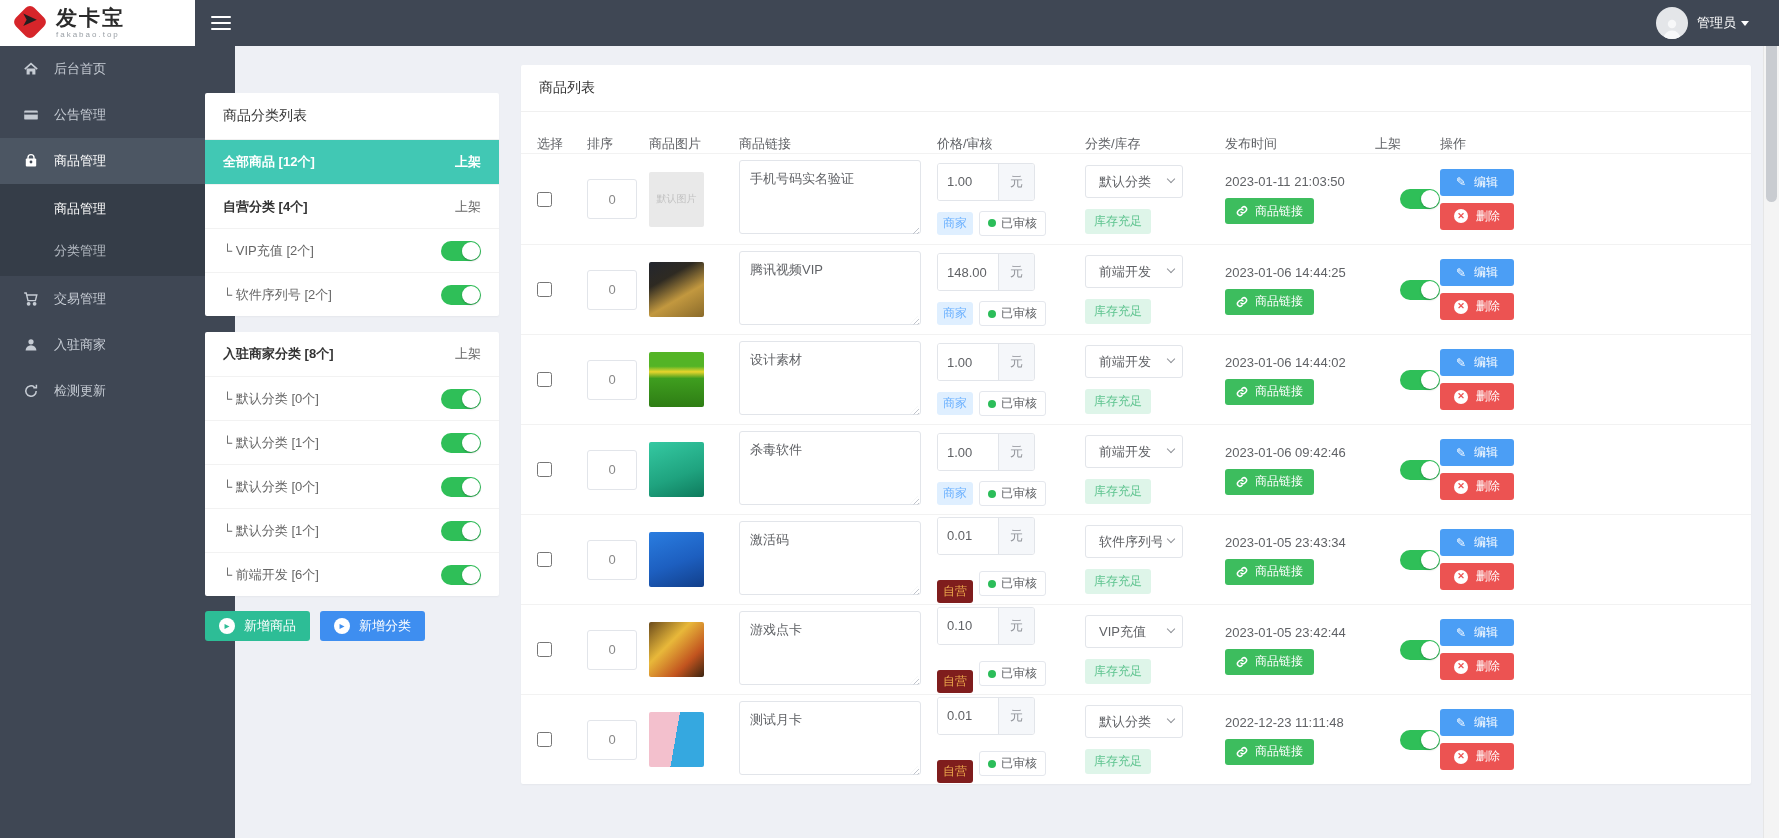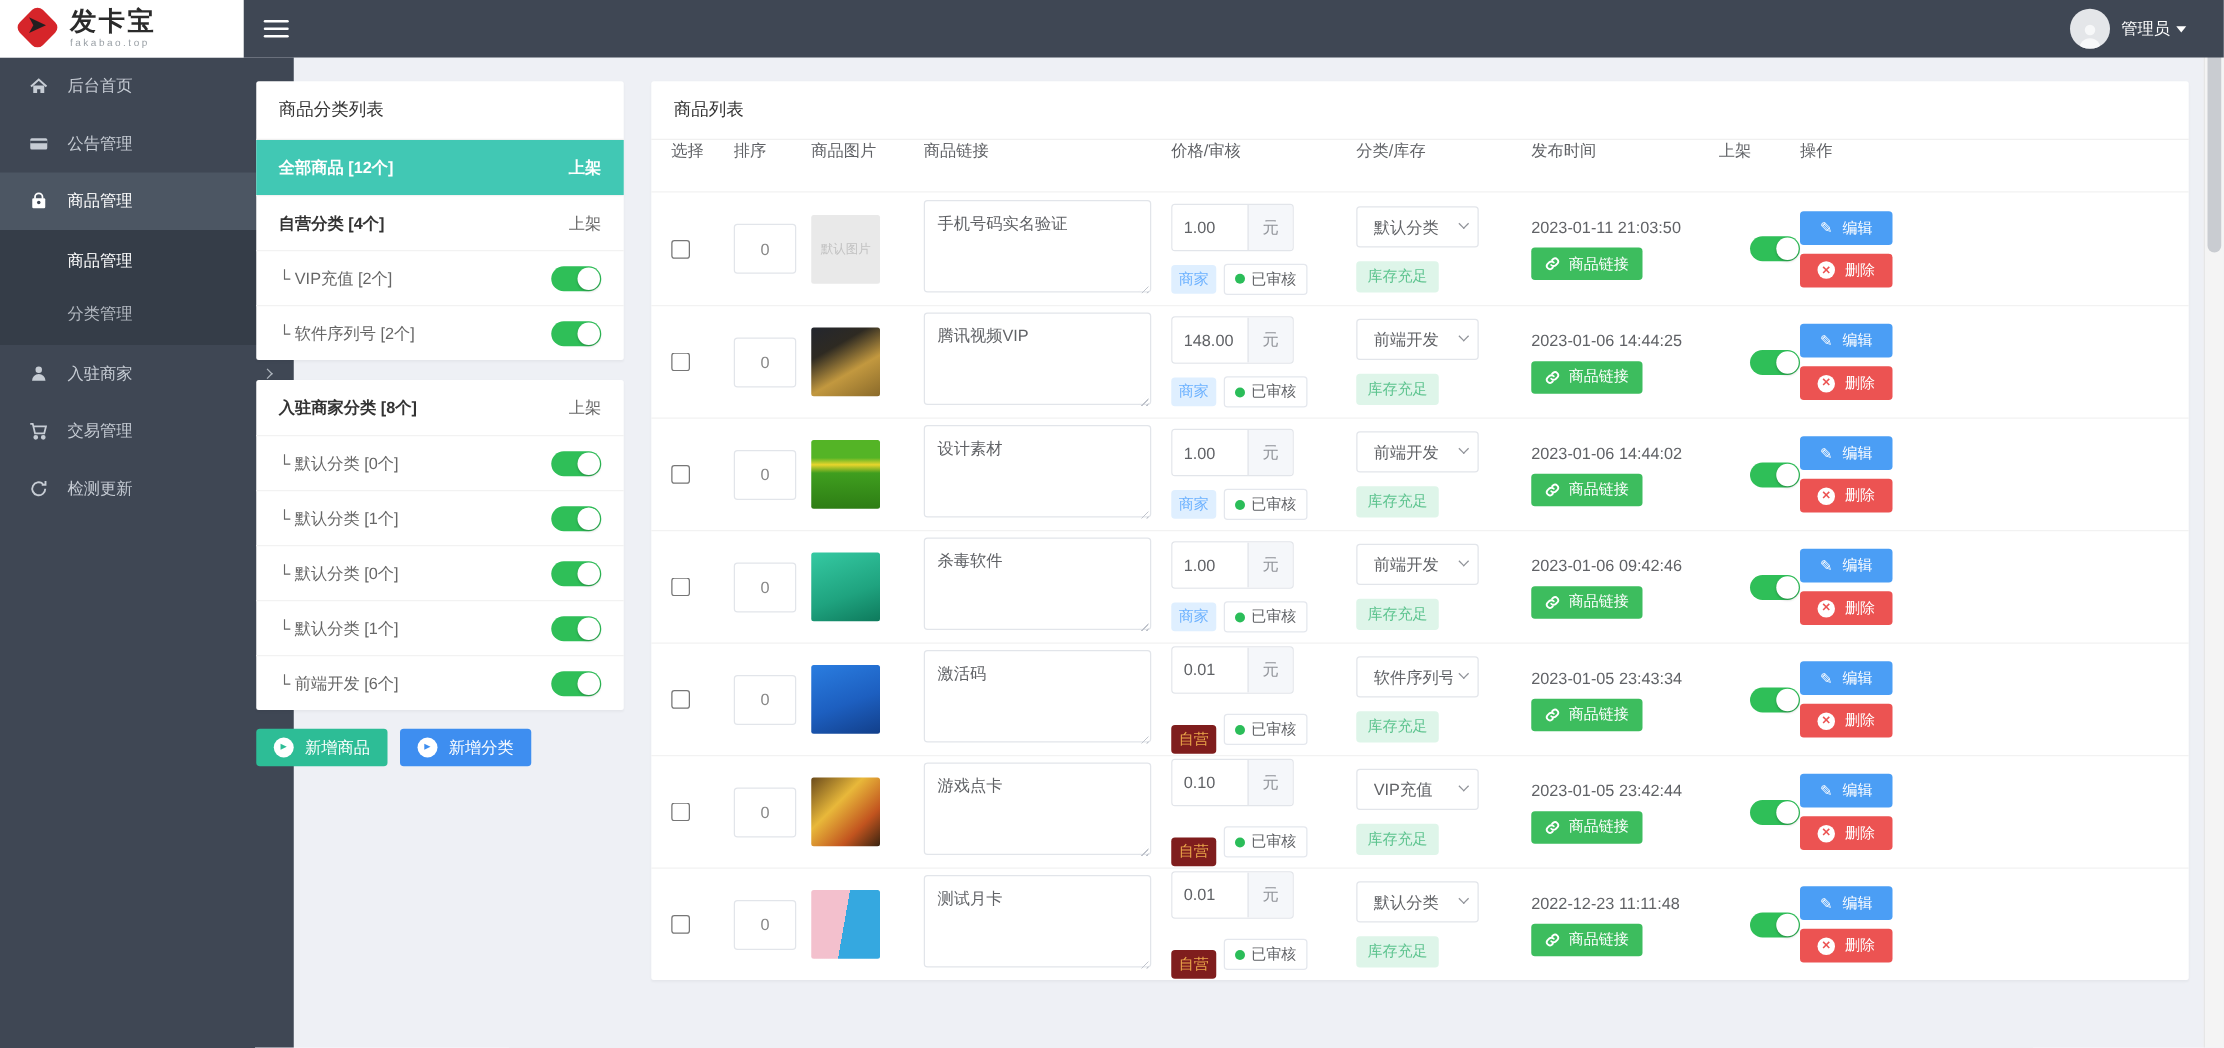--- a/index.html
+++ b/index.html
@@ -35,41 +35,41 @@
   .submenu { background:#353d48; padding:4px 0; }
   .submenu-item { height:42px; display:flex; align-items:center; padding-left:54px; font-size:13px; color:#b4bac2; cursor:pointer; }
   .submenu-item.active { color:#fff; }
 
   
   .main { position:absolute; left:195px; top:46px; right:16px; bottom:0; display:flex; align-items:flex-start; padding:19px 0 0 10px; }
 
   .card { background:#fff; border-radius:2px; box-shadow:0 1px 2px rgba(0,0,0,.04); }
 
   
-  .cat-col { width:294px; flex-shrink:0; }
+  .cat-col { width:294px; flex-shrink:0;margin-top:28px; }
   .cat-head { padding:14px 18px; font-size:14px; color:#333; border-bottom:1px solid #f0f0f0; }
   .cat-row { height:44px; display:flex; align-items:center; padding:0 18px; border-top:1px solid #f2f2f2; font-size:13px; color:#666; cursor:pointer; }
   .cat-row:first-child { border-top:none; }
   .cat-row.selected { background:#41c8b4; color:#fff; font-weight:bold; border-top:none; }
   .cat-row.selected .cat-right { color:#fff; font-weight:bold; }
   .cat-row.group { color:#333; font-weight:bold; }
   .cat-right { margin-left:auto; font-size:13px; color:#666; font-weight:normal; }
   .toggle { margin-left:auto; width:40px; height:20px; border-radius:10px; background:#2fbf58; position:relative; cursor:pointer; flex-shrink:0; }
   .toggle::after { content:""; position:absolute; top:1px; right:1px; width:18px; height:18px; border-radius:50%; background:#fff; box-shadow:0 1px 2px rgba(0,0,0,.25); }
   .cat-card2 { margin-top:16px; }
   .cat-actions { margin-top:15px; display:flex; gap:10px; }
   .btn-add { height:30px; padding:0 14px; border:none; border-radius:3px; color:#fff; font-size:13px; display:inline-flex; align-items:center; gap:9px; cursor:pointer; }
   .btn-add .go { width:16px; height:16px; border-radius:50%; background:#fff; display:flex; align-items:center; justify-content:center; font-size:10px; line-height:1; }
   .btn-add.teal { background:#2dbd96; } .btn-add.teal .go { color:#2dbd96; }
   .btn-add.blue { background:#3e8ef0; } .btn-add.blue .go { color:#3e8ef0; }
 
   
   .prod-col { flex:1; margin-left:22px; margin-right:12px; }
   .prod-head { padding:14px 18px; font-size:14px; color:#333; border-bottom:1px solid #f0f0f0; }
-  .thead-row { display:flex; align-items:flex-start; height:42px; padding:0 0 0 16px; border-bottom:1px solid #f2f2f2; font-size:13px; color:#606266; }
+  .thead-row { display:flex; align-items:flex-end; height:42px; padding:0 0 0 16px; border-bottom:1px solid #f2f2f2; font-size:13px; color:#606266; }
   .col { flex-shrink:0; }
   .col-select{width:50px;} .col-sort{width:62px;} .col-img{width:90px;} .col-title{width:198px;}
   .col-price{width:148px;} .col-cat{width:140px;} .col-time{width:150px;} .col-on{width:65px;} .col-act{width:96px;}
 
   .prow { display:flex; align-items:stretch; height:90px; padding-left:16px; border-top:1px solid #f2f2f2; }
   .prow:first-of-type { border-top:none; }
   .cell { display:flex; flex-direction:column; justify-content:center; }
   .cell-center { align-items:flex-start; }
   input[type=checkbox] { width:15px; height:15px; accent-color:#fff; border:1px solid #c0c4cc; appearance:auto; }
   .sort-input { width:50px; height:40px; border:1px solid #e2e5ea; border-radius:3px; text-align:center; color:#888; font-size:13px; background:#fff; }
@@ -183,37 +183,37 @@
         </span>
     <span>商品管理</span>
     <span class="chev down"></span>
   </div>
       <div class="submenu">
         <div class="submenu-item active">商品管理</div>
         <div class="submenu-item">分类管理</div>
       </div>
       <div class="side-item">
     <span class="s-icon">
-          <svg viewBox="0 0 16 16" fill="currentColor">
-            <circle cx="8" cy="4.8" r="2.6"></circle>
-            <path d="M2.6 13.6a5.4 5.4 0 0 1 10.8 0z"></path>
-          </svg>
-        </span>
-    <span>入驻商家</span>
-    <span class="chev right"></span>
-  </div>
-      <div class="side-item">
-    <span class="s-icon">
           <svg viewBox="0 0 16 16" fill="none" stroke="currentColor" stroke-width="1.4">
             <path d="M1.2 2h2l1.8 7.6h7.4l1.4-5.6H4"></path>
             <circle cx="5.6" cy="12.8" r="1.2" fill="currentColor"></circle>
             <circle cx="11.6" cy="12.8" r="1.2" fill="currentColor"></circle>
           </svg>
         </span>
     <span>交易管理</span>
+    <span class="chev right"></span>
+  </div>
+      <div class="side-item">
+    <span class="s-icon">
+          <svg viewBox="0 0 16 16" fill="currentColor">
+            <circle cx="8" cy="4.8" r="2.6"></circle>
+            <path d="M2.6 13.6a5.4 5.4 0 0 1 10.8 0z"></path>
+          </svg>
+        </span>
+    <span>入驻商家</span>
     <span class="chev right"></span>
   </div>
       <div class="side-item">
     <span class="s-icon">
           <svg viewBox="0 0 16 16" fill="none" stroke="currentColor" stroke-width="1.5">
             <path d="M13.2 8a5.2 5.2 0 1 1-1.8-3.9"></path>
             <path d="M13.4 1.8v3h-3" fill="none"></path>
           </svg>
         </span>
     <span>检测更新</span>

